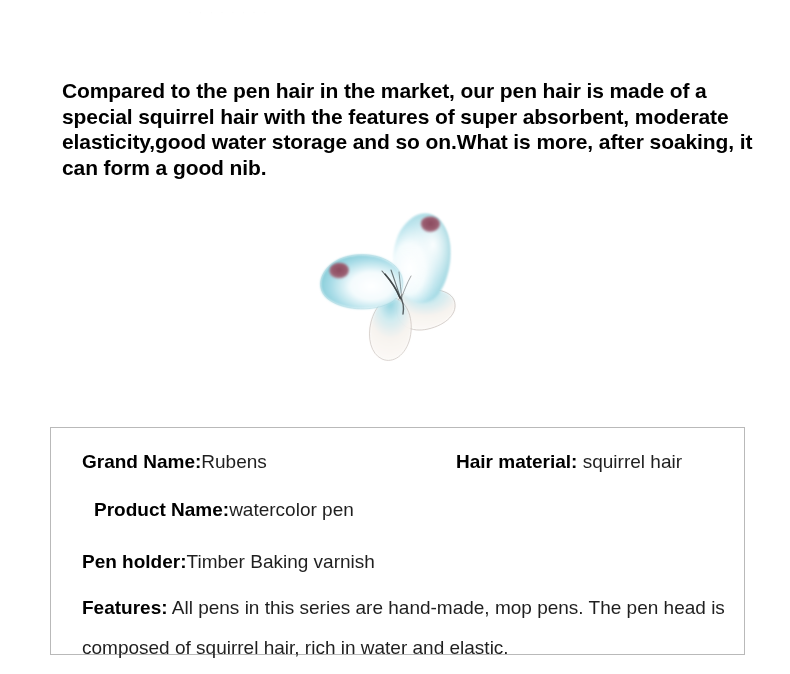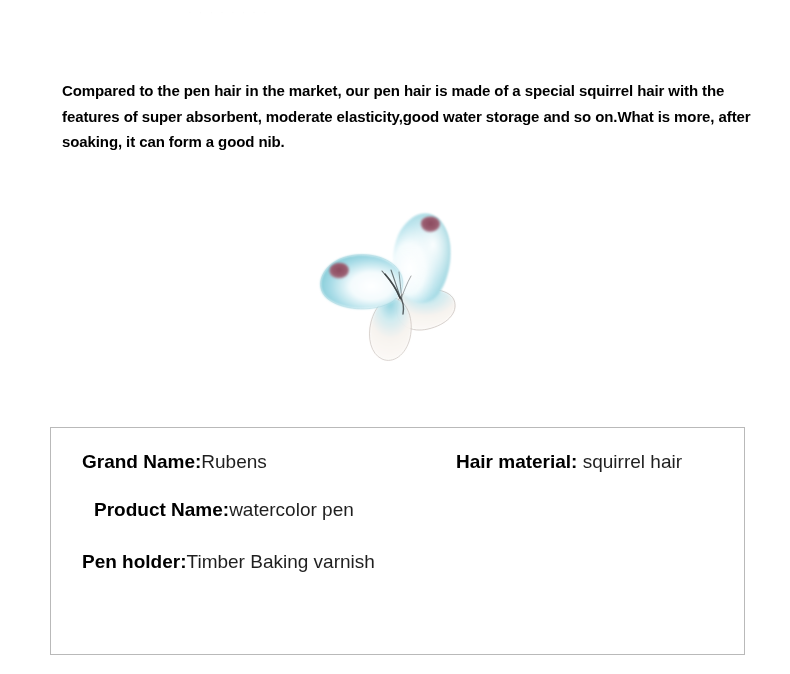--- a/index.html
+++ b/index.html
@@ -32,21 +32,21 @@
     white-space: nowrap;
     user-select: none;
   }
 
   
   .intro {
     position: absolute;
     left: 62px;
     top: 78px;
     width: 718px;
-    font-size: 15px;
+    font-size: 21px;
     font-weight: bold;
     line-height: 25.5px;
     letter-spacing: -0.1px;
     color: #000000;
   }
 
   
   .butterfly-wrap {
     position: absolute;
     left: 300px;
@@ -208,14 +208,17 @@
   </div>
 
   <div class="cell col-left r2">
     <span class="k">Product Name:</span><span class="v">watercolor pen</span>
   </div>
 
   <div class="cell col-left r3">
     <span class="k">Pen holder:</span><span class="v">Timber Baking varnish</span>
   </div>
 
+  <div class="features">
+    <span class="k">Features:</span><span class="v"> All pens in this series are hand-made, mop pens. The pen head is composed of squirrel hair, rich in water and elastic.</span>
+  </div>
 
 </div>
 
 </body></html>

